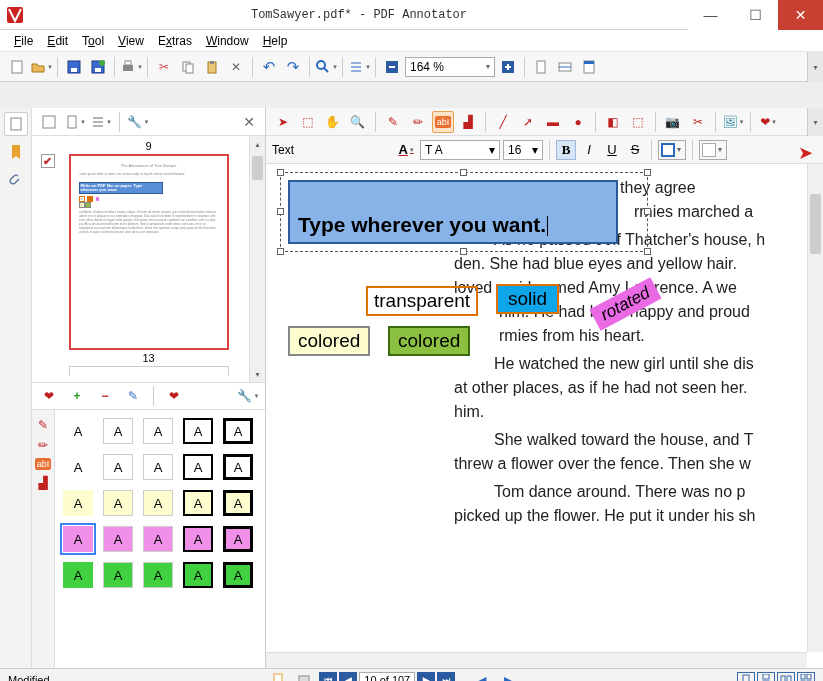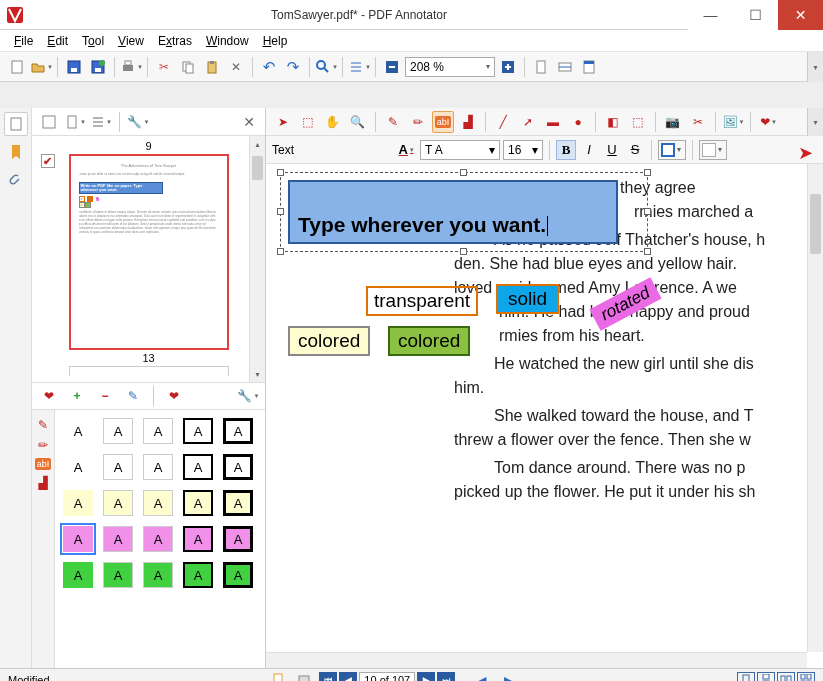--- a/index.html
+++ b/index.html
@@ -2,21 +2,21 @@
 <html><head>
 <meta charset="utf-8">
 <style>
 * { margin: 0; padding: 0; box-sizing: border-box; font-family: "Segoe UI", Tahoma, sans-serif; }
 body { width: 823px; height: 681px; background: #eee; overflow: hidden; font-size: 12px; }
 
 
 .titlebar { height: 30px; background: #fff; display: flex; align-items: center; border-bottom: 1px solid #d0d0d0; }
 .titlebar .appicon { width: 30px; height: 30px; display: flex; align-items: center; justify-content: center; }
 .titlebar .appicon svg { width: 18px; height: 18px; }
-.titlebar .title { flex: 1; text-align: center; font-size: 12px; color: #333; }
+.titlebar .title { flex: 1; text-align: center; font-size: 12px; color: #333; font-family: Liberation Mono, monospace; }
 .titlebar .winbtns { display: flex; height: 30px; }
 .titlebar .winbtn { width: 45px; height: 30px; display: flex; align-items: center; justify-content: center; font-size: 14px; cursor: pointer; }
 .titlebar .winbtn.min { background: #fff; color: #555; }
 .titlebar .winbtn.max { background: #fff; color: #555; }
 .titlebar .winbtn.close { background: #c84031; color: #fff; }
 
 
 .menubar { height: 22px; background: #fff; display: flex; align-items: center; padding: 0 8px; gap: 2px; border-bottom: 1px solid #e5e5e5; }
 .menubar .menuitem { padding: 2px 6px; font-size: 12px; cursor: pointer; }
 .menubar .menuitem u { text-decoration: underline; }
@@ -223,21 +223,21 @@
       <span class="drop">▾</span>
     </span>
   <span class="sep"></span>
   <span class="tbtn">
       <svg width="16" height="16">
         <rect x="2" y="2" width="12" height="12" fill="#2a5aa0"></rect>
         <line x1="5" y1="8" x2="11" y2="8" stroke="#fff" stroke-width="2"></line>
       </svg>
     </span>
   <div class="zoomselect">
-      <span>208 %</span>
+      <span>164 %</span>
       <span class="drop">▾</span>
     </div>
   <span class="tbtn">
       <svg width="16" height="16">
         <rect x="2" y="2" width="12" height="12" fill="#2a5aa0"></rect>
         <line x1="5" y1="8" x2="11" y2="8" stroke="#fff" stroke-width="2"></line>
         <line x1="8" y1="5" x2="8" y2="11" stroke="#fff" stroke-width="2"></line>
       </svg>
     </span>
   <span class="sep"></span>
@@ -454,20 +454,21 @@
     <div class="page">
       <div class="content">
         <div class="para" style="text-indent:280px">nished, they agree</div>
         <div class="para" style="text-indent:350px">rmies marched a</div>
         <div class="para" style="text-indent:210px;margin-top:4px">As he passed Jeff Thatcher's house, h</div>
         <div class="para" style="text-indent:170px">den. She had blue eyes and yellow hair. </div>
         <div class="para" style="text-indent:170px">loved a girl named Amy Lawrence. A we</div>
         <div class="para" style="text-indent:215px"> him. He had been happy and proud</div>
         <div class="para" style="text-indent:215px">rmies from his heart.</div>
         <div class="para" style="text-indent:210px;margin-top:4px">He watched the new girl until she dis</div>
+        <div class="para" style="text-indent:170px">at other places, as if he had not seen her. </div>
         <div class="para" style="text-indent:170px">him.</div>
         <div class="para" style="text-indent:210px;margin-top:4px">She walked toward the house, and T</div>
         <div class="para" style="text-indent:170px">threw a flower over the fence. Then she w</div>
         <div class="para" style="text-indent:210px;margin-top:4px">Tom dance around. There was no p</div>
         <div class="para" style="text-indent:170px">picked up the flower. He put it under his sh</div>
       </div>
 
       <div class="selbox" style="top:8px;left:14px;width:368px;height:80px">
         <div class="handle h-nw"></div>
           <div class="handle h-n"></div>

